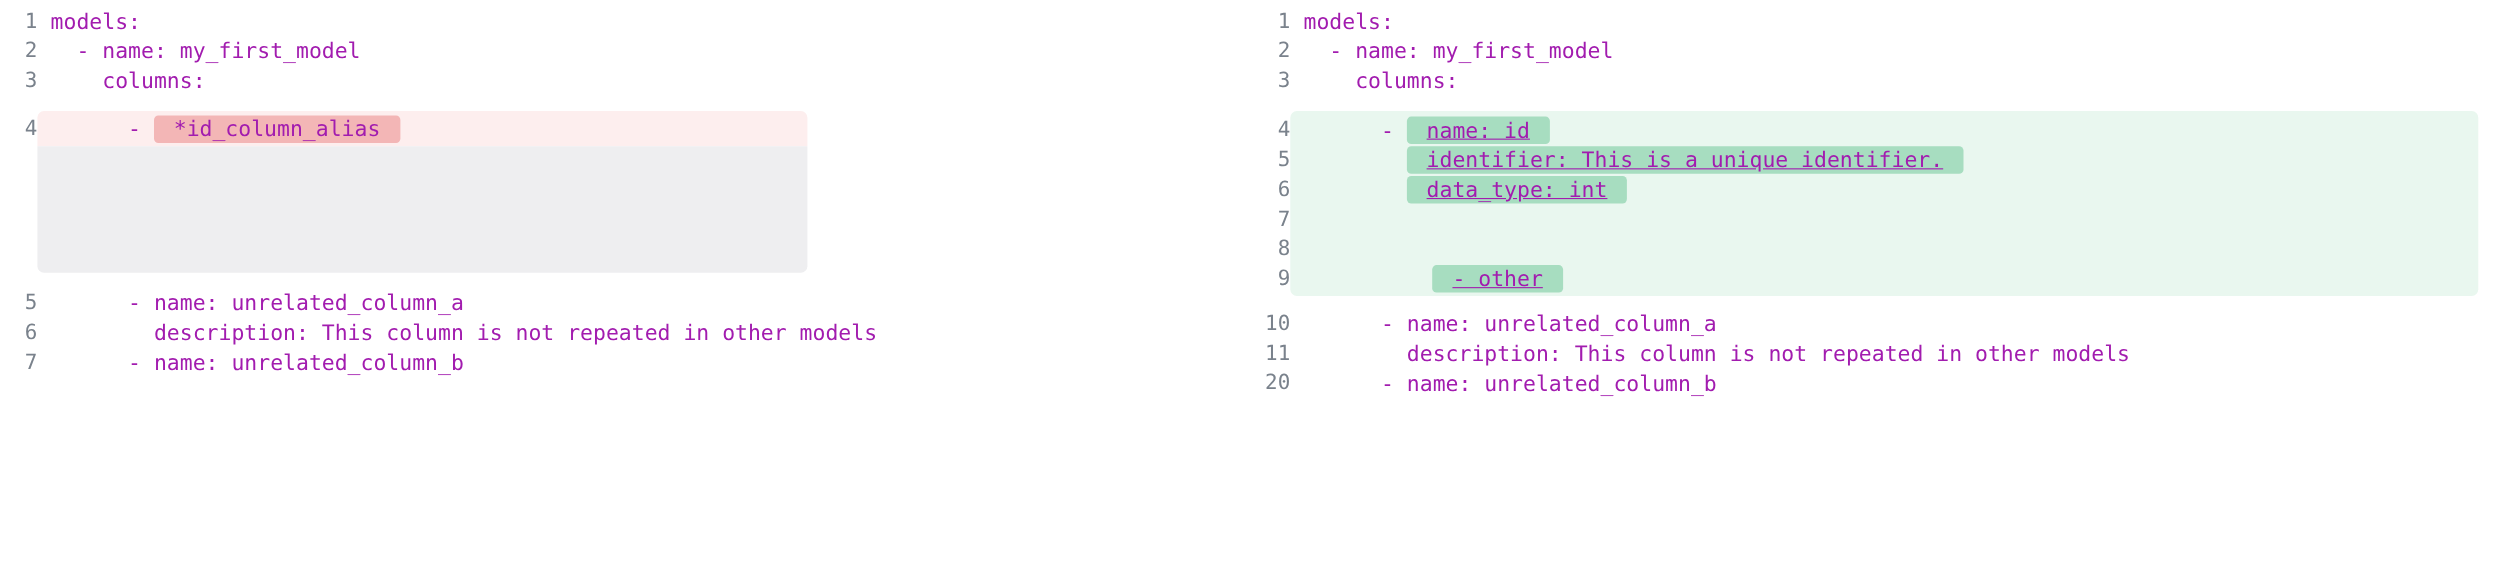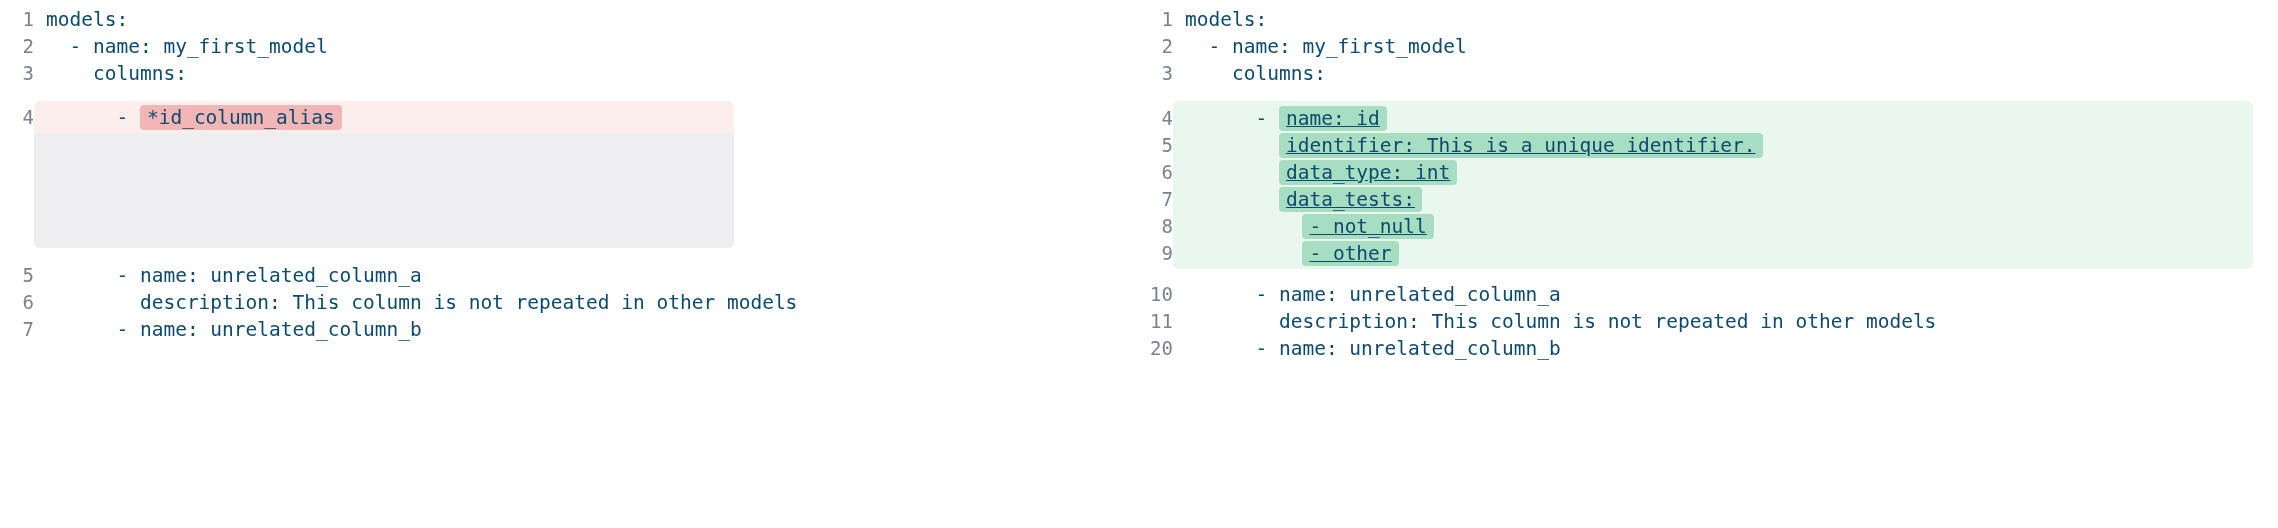--- a/index.html
+++ b/index.html
@@ -46,30 +46,30 @@
     text-align: right;
     color: #7a828c;
     font-size: 19px;
     padding-right: 0;
     user-select: none;
     letter-spacing: 0;
   }
 
   .code {
     padding-left: 12px;
-    color: #0c4a6e;
+    color: #a21caf;
     white-space: pre;
     position: relative;
     z-index: 2;
     text-align: right;
   }
 
   .tok {
     border-radius: 4px;
-    padding: 1px 7px;
+    padding: 1px 18px;
   }
 
   
   .band {
     position: absolute;
     left: 34px;
     right: 0;
     z-index: 0;
     border-radius: 6px;
   }
@@ -116,22 +116,22 @@
         <div class="code-line"><span class="ln">1</span><span class="code">models:</span></div>
         <div class="code-line"><span class="ln">2</span><span class="code">  - name: my_first_model</span></div>
         <div class="code-line"><span class="ln">3</span><span class="code">    columns:</span></div>
         <div class="spacer-line" style="height: 14px;"></div>
         <div style="position: relative;">
           <div class="band band-green" style="top: 0px; height: 168px; right: 25px;"></div>
           <div style="position: relative; z-index: 2; padding-top: 4px;">
             <div class="code-line"><span class="ln">4</span><span class="code"><span>      - </span><span class="tok tok-green">name: id</span></span></div>
             <div class="code-line"><span class="ln">5</span><span class="code"><span>        </span><span class="tok tok-green">identifier: This is a unique identifier.</span></span></div>
             <div class="code-line"><span class="ln">6</span><span class="code"><span>        </span><span class="tok tok-green">data_type: int</span></span></div>
-            <div class="code-line"><span class="ln">7</span><span class="code"><span>        </span><span class="tok tok-green">data_tests:</span></span></div>
-            <div class="code-line"><span class="ln">8</span><span class="code"><span>          </span><span class="tok tok-green">- not_null</span></span></div>
+            <div class="code-line"><span class="ln">7</span></div>
+            <div class="code-line"><span class="ln">8</span></div>
             <div class="code-line"><span class="ln">9</span><span class="code"><span>          </span><span class="tok tok-green">- other</span></span></div>
           </div>
         </div>
         <div class="spacer-line" style="height: 14px;"></div>
         <div class="code-line"><span class="ln">10</span><span class="code">      - name: unrelated_column_a</span></div>
         <div class="code-line"><span class="ln">11</span><span class="code">        description: This column is not repeated in other models</span></div>
         <div class="code-line"><span class="ln">20</span><span class="code">      - name: unrelated_column_b</span></div>
       </div>
   </div>
 

